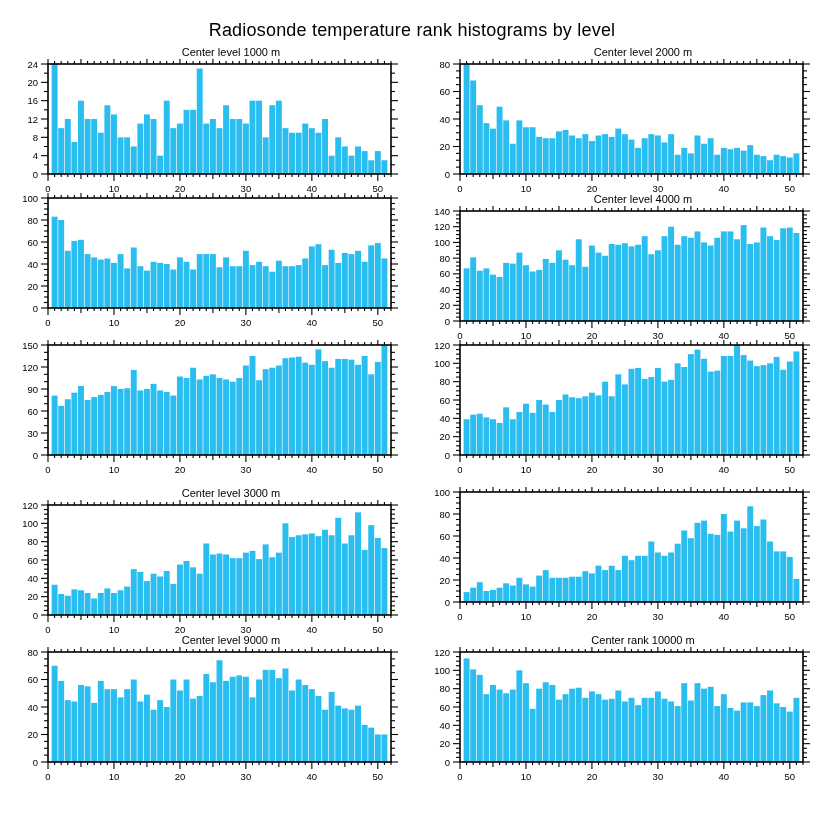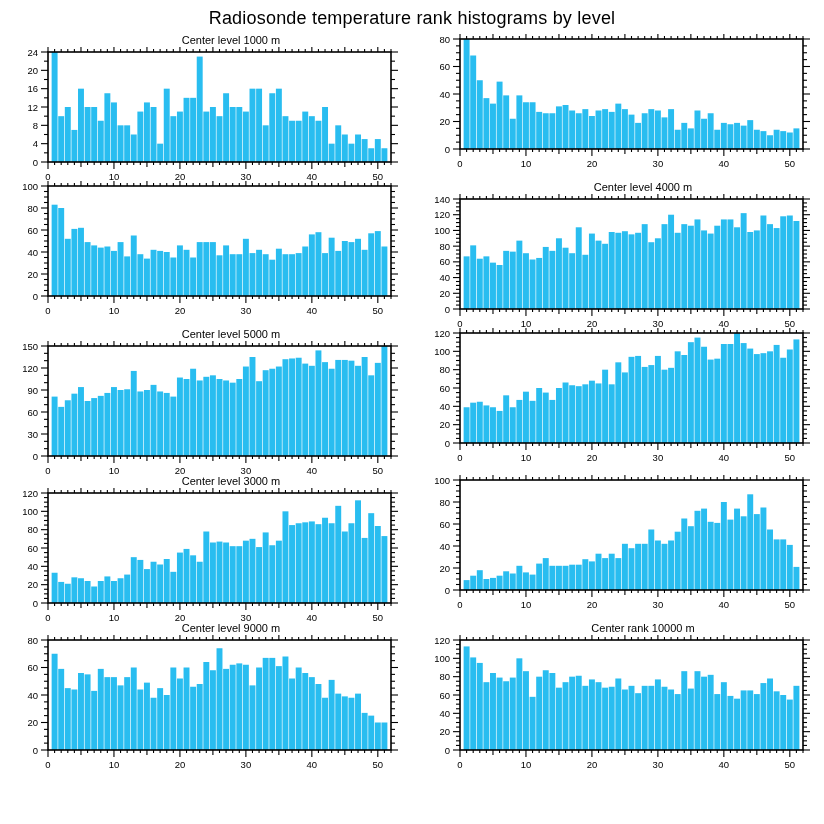--- a/index.html
+++ b/index.html
@@ -2,21 +2,21 @@
 <html><head>
 <meta charset="utf-8">
 <style>
   html,body{margin:0;padding:0;background:#ffffff;}
   .page{
     width:824px;height:824px;background:#ffffff;
     font-family:"Liberation Sans", sans-serif;color:#000;
     overflow:hidden;position:relative;
   }
   .main-title{
-    text-align:center;font-size:18px;padding-top:8px;height:26px;
+    text-align:center;font-size:18px;padding-top:20px;height:26px;
     letter-spacing:0.2px;color:#000;
   }
   .charts-grid{
     display:grid;grid-template-columns:412px 412px;grid-auto-rows:147px;
   }
   .chart-cell{width:412px;height:147px;}
   .chart-title{
     text-align:center;font-size:11px;height:13px;line-height:13px;
     padding-left:50px; 
   }
@@ -225,20 +225,21 @@
           <text x="38" y="26.83333333333333" text-anchor="end" class="ticklabel">20</text>
           <line x1="44" y1="14.166666666666671" x2="48" y2="14.166666666666671" stroke="#000000" stroke-width="1.1"></line>
           <line x1="391" y1="14.166666666666671" x2="395" y2="14.166666666666671" stroke="#000000" stroke-width="1.1"></line>
           <line x1="41" y1="5" x2="48" y2="5" stroke="#000000" stroke-width="1.1"></line>
           <line x1="391" y1="5" x2="398" y2="5" stroke="#000000" stroke-width="1.1"></line>
           <text x="38" y="8.5" text-anchor="end" class="ticklabel">24</text>
           <rect x="48" y="5" width="343" height="110" fill="none" stroke="#000000" stroke-width="1.6"></rect>
         </svg>
       </div>
       <div class="chart-cell">
+        <div class="chart-title">Center level 2000 m</div>
         <svg width="412" height="134">
           <rect x="51.63" y="5.00" width="5.94" height="110.00" fill="#29BDF0"></rect>
           <rect x="58.22" y="21.50" width="5.94" height="93.50" fill="#29BDF0"></rect>
           <rect x="64.82" y="46.25" width="5.94" height="68.75" fill="#29BDF0"></rect>
           <rect x="71.42" y="64.13" width="5.94" height="50.88" fill="#29BDF0"></rect>
           <rect x="78.01" y="69.63" width="5.94" height="45.38" fill="#29BDF0"></rect>
           <rect x="84.61" y="47.63" width="5.94" height="67.38" fill="#29BDF0"></rect>
           <rect x="91.20" y="61.38" width="5.94" height="53.63" fill="#29BDF0"></rect>
           <rect x="97.80" y="84.75" width="5.94" height="30.25" fill="#29BDF0"></rect>
           <rect x="104.40" y="61.38" width="5.94" height="53.63" fill="#29BDF0"></rect>
@@ -883,21 +884,20 @@
           <line x1="391" y1="12.857142857142847" x2="395" y2="12.857142857142847" stroke="#000000" stroke-width="1.1"></line>
           <line x1="44" y1="8.92857142857143" x2="48" y2="8.92857142857143" stroke="#000000" stroke-width="1.1"></line>
           <line x1="391" y1="8.92857142857143" x2="395" y2="8.92857142857143" stroke="#000000" stroke-width="1.1"></line>
           <line x1="41" y1="5" x2="48" y2="5" stroke="#000000" stroke-width="1.1"></line>
           <line x1="391" y1="5" x2="398" y2="5" stroke="#000000" stroke-width="1.1"></line>
           <text x="38" y="8.5" text-anchor="end" class="ticklabel">140</text>
           <rect x="48" y="5" width="343" height="110" fill="none" stroke="#000000" stroke-width="1.6"></rect>
         </svg>
       </div>
       <div class="chart-cell">
-        <div class="chart-title">Center level 5000 m</div>
         <svg width="412" height="134">
           <rect x="51.63" y="55.60" width="5.94" height="59.40" fill="#29BDF0"></rect>
           <rect x="58.22" y="65.87" width="5.94" height="49.13" fill="#29BDF0"></rect>
           <rect x="64.82" y="59.27" width="5.94" height="55.73" fill="#29BDF0"></rect>
           <rect x="71.42" y="52.67" width="5.94" height="62.33" fill="#29BDF0"></rect>
           <rect x="78.01" y="46.07" width="5.94" height="68.93" fill="#29BDF0"></rect>
           <rect x="84.61" y="60.00" width="5.94" height="55.00" fill="#29BDF0"></rect>
           <rect x="91.20" y="57.07" width="5.94" height="57.93" fill="#29BDF0"></rect>
           <rect x="97.80" y="54.87" width="5.94" height="60.13" fill="#29BDF0"></rect>
           <rect x="104.40" y="51.93" width="5.94" height="63.07" fill="#29BDF0"></rect>

